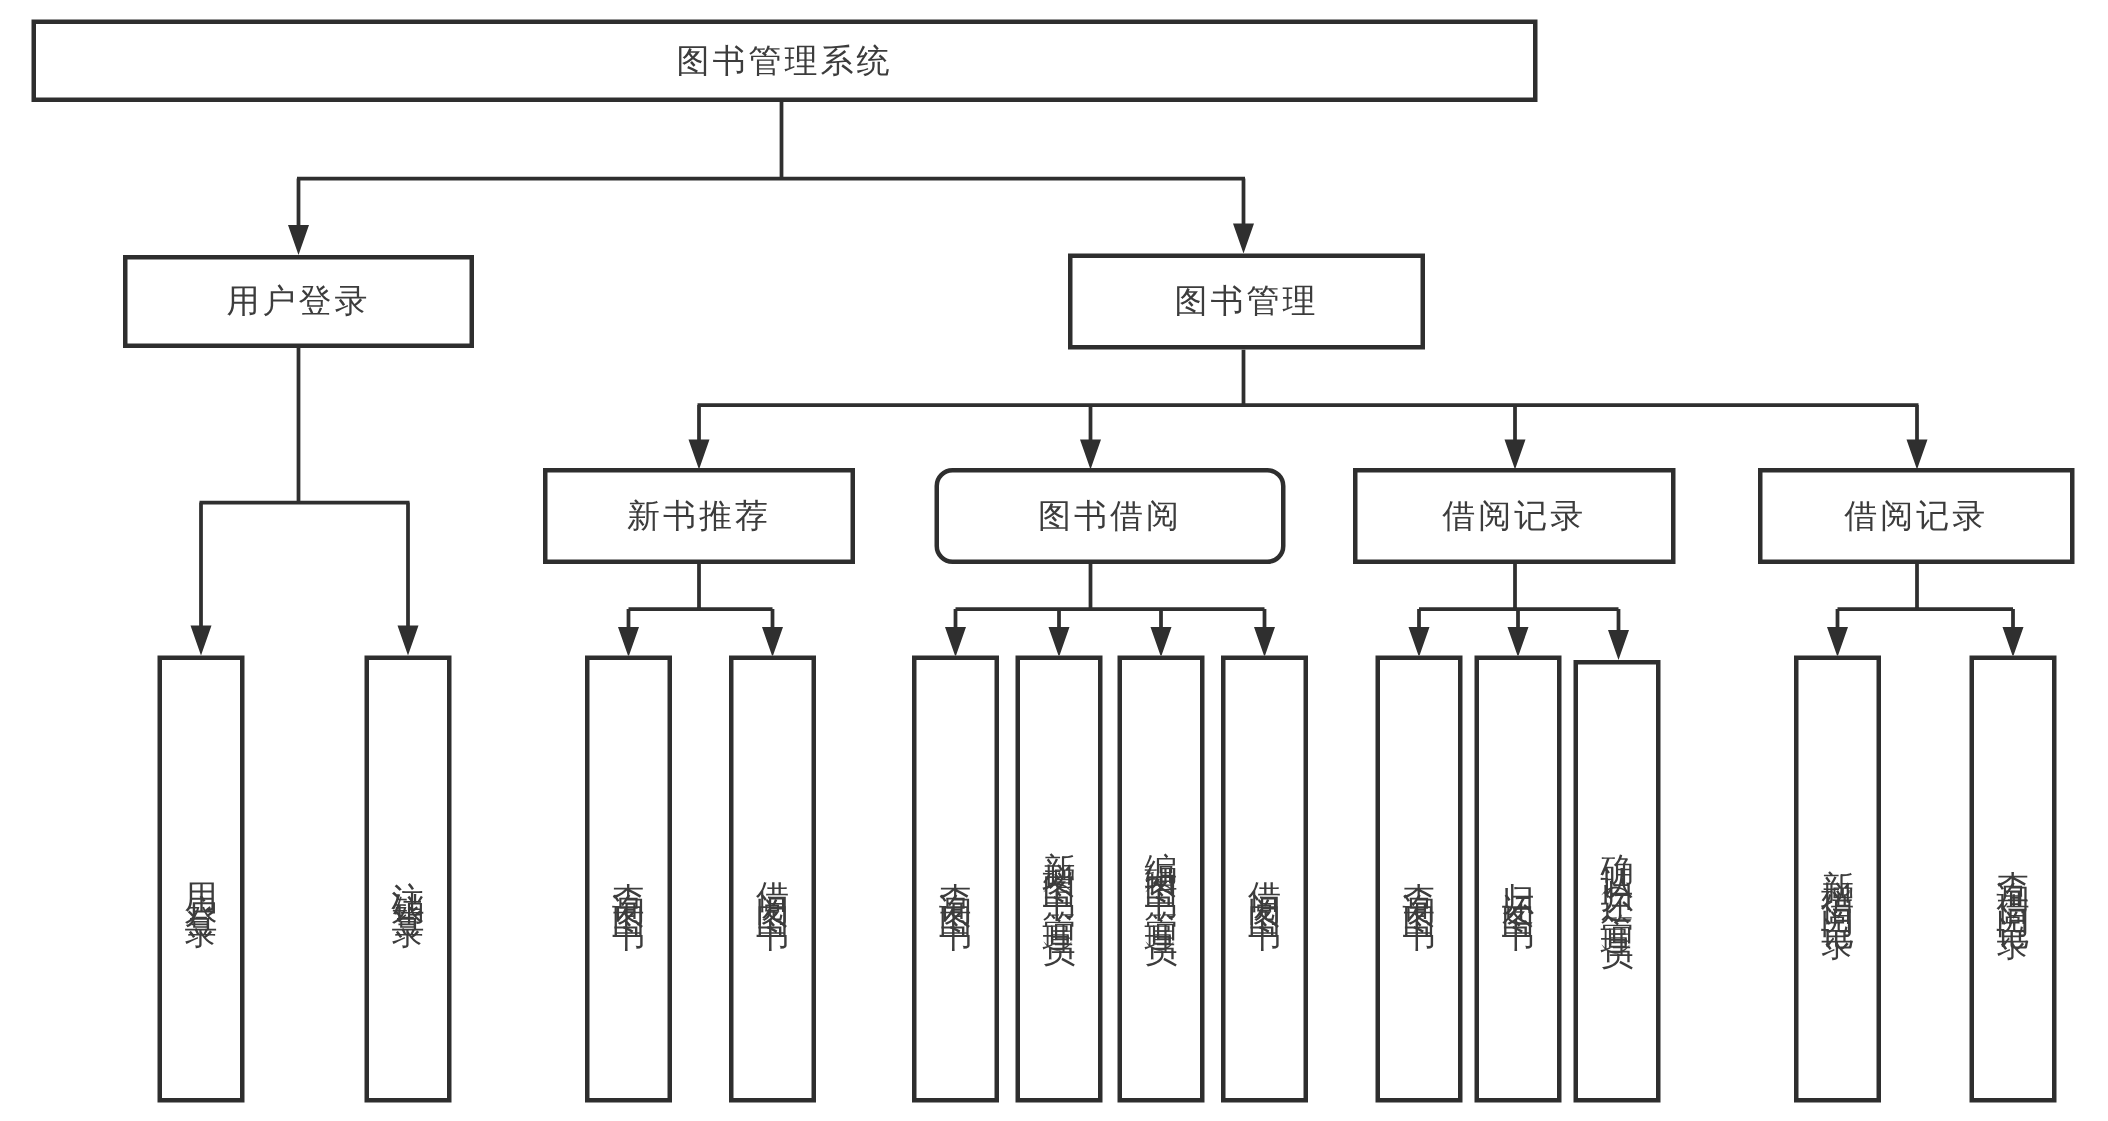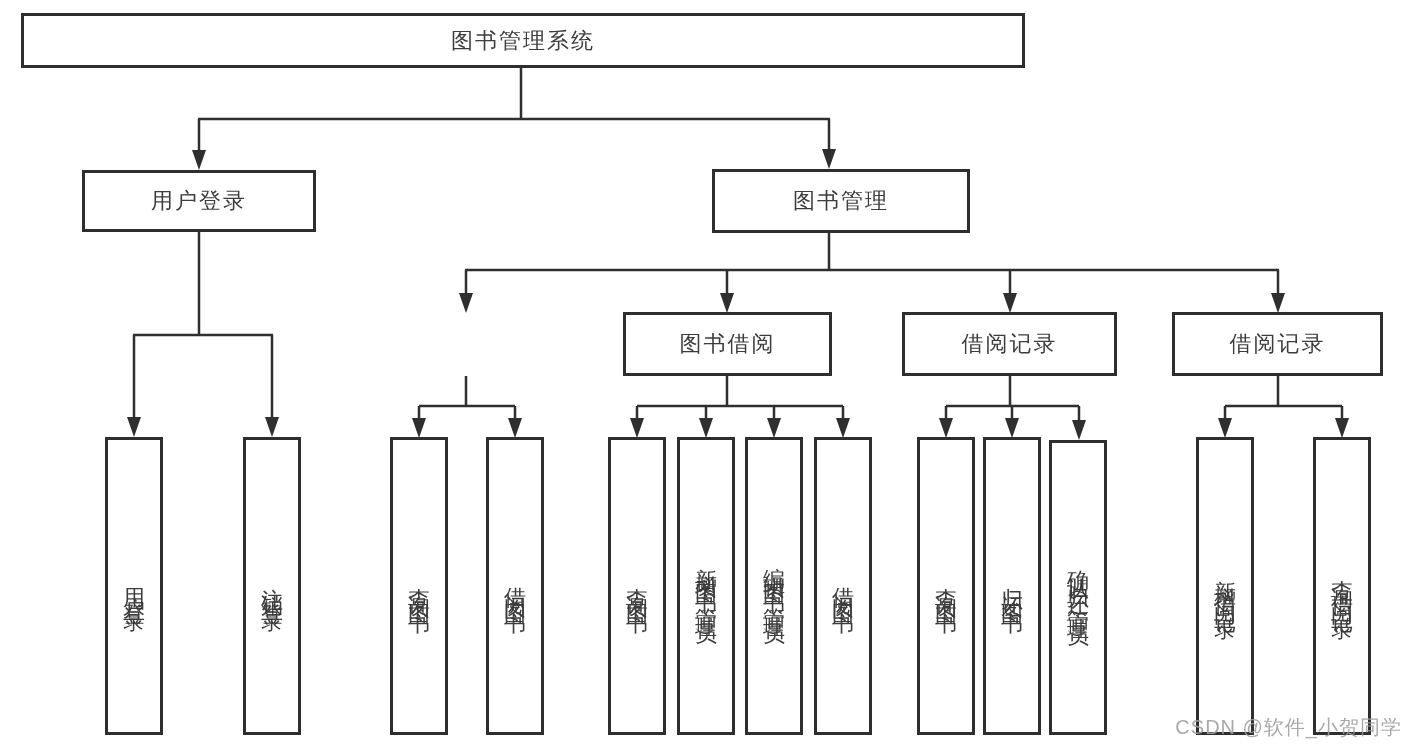--- a/index.html
+++ b/index.html
@@ -122,25 +122,28 @@
              M1335 418 L1349 418 L1342 438 Z"></path>
   </svg>
 
   <div class="node" style="left:21px; top:13px; width:1004px; height:55px;">
     <span class="lbl">图书管理系统</span>
   </div>
 
   <div class="node" style="left:82px; top:170px; width:234px; height:62px;">
     <span class="lbl">用户登录</span>
   </div>
-  <div class="node" style="left:712px; top:169px; width:258px; height:64px;">
+  <div class="node" style="left:712px; top:169px; width:238px; height:64px;">
     <span class="lbl">图书管理</span>
   </div>
 
-  <div class="node" style="left:623px; top:312px; width:209px; height:64px;">
+  <div class="node" style="left:362px; top:312px; width:208px; height:64px;">
+    <span class="lbl">新书推荐</span>
+  </div>
+  <div class="node" style="left:623px; top:312px; width:234px; height:64px;border-radius:12px;">
     <span class="lbl">图书借阅</span>
   </div>
   <div class="node" style="left:902px; top:312px; width:215px; height:64px;">
     <span class="lbl">借阅记录</span>
   </div>
   <div class="node" style="left:1172px; top:312px; width:211px; height:64px;">
     <span class="lbl">借阅记录</span>
   </div>
 
   <div class="node vbox" style="left:105px;">
@@ -180,17 +183,14 @@
     <span class="lbl">确认归还（管理员）</span>
   </div>
 
   <div class="node vbox" style="left:1196px;">
     <span class="lbl">新增借阅记录</span>
   </div>
   <div class="node vbox" style="left:1313px;">
     <span class="lbl">查询借阅记录</span>
   </div>
 
-  <div class="watermark">
-    <span>CSDN @软件_小贺同学</span>
-  </div>
 
 </div>
 
 </body></html>

